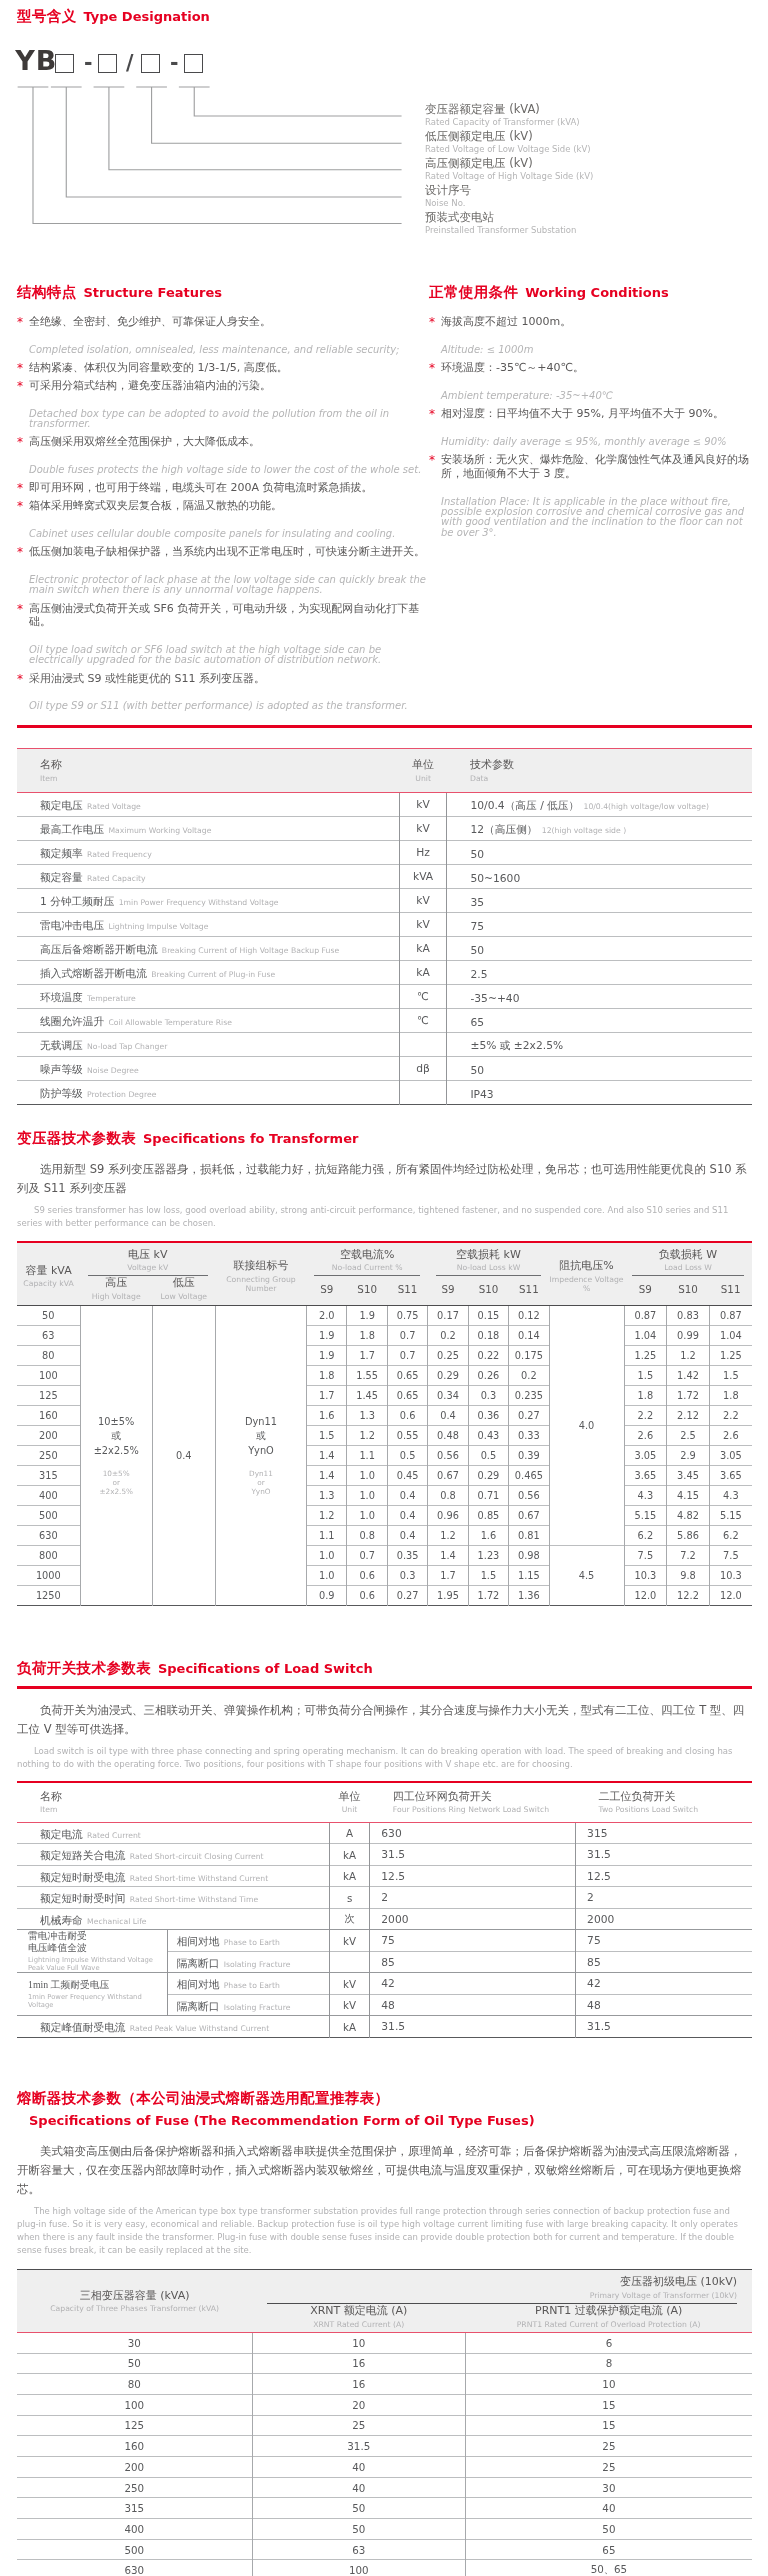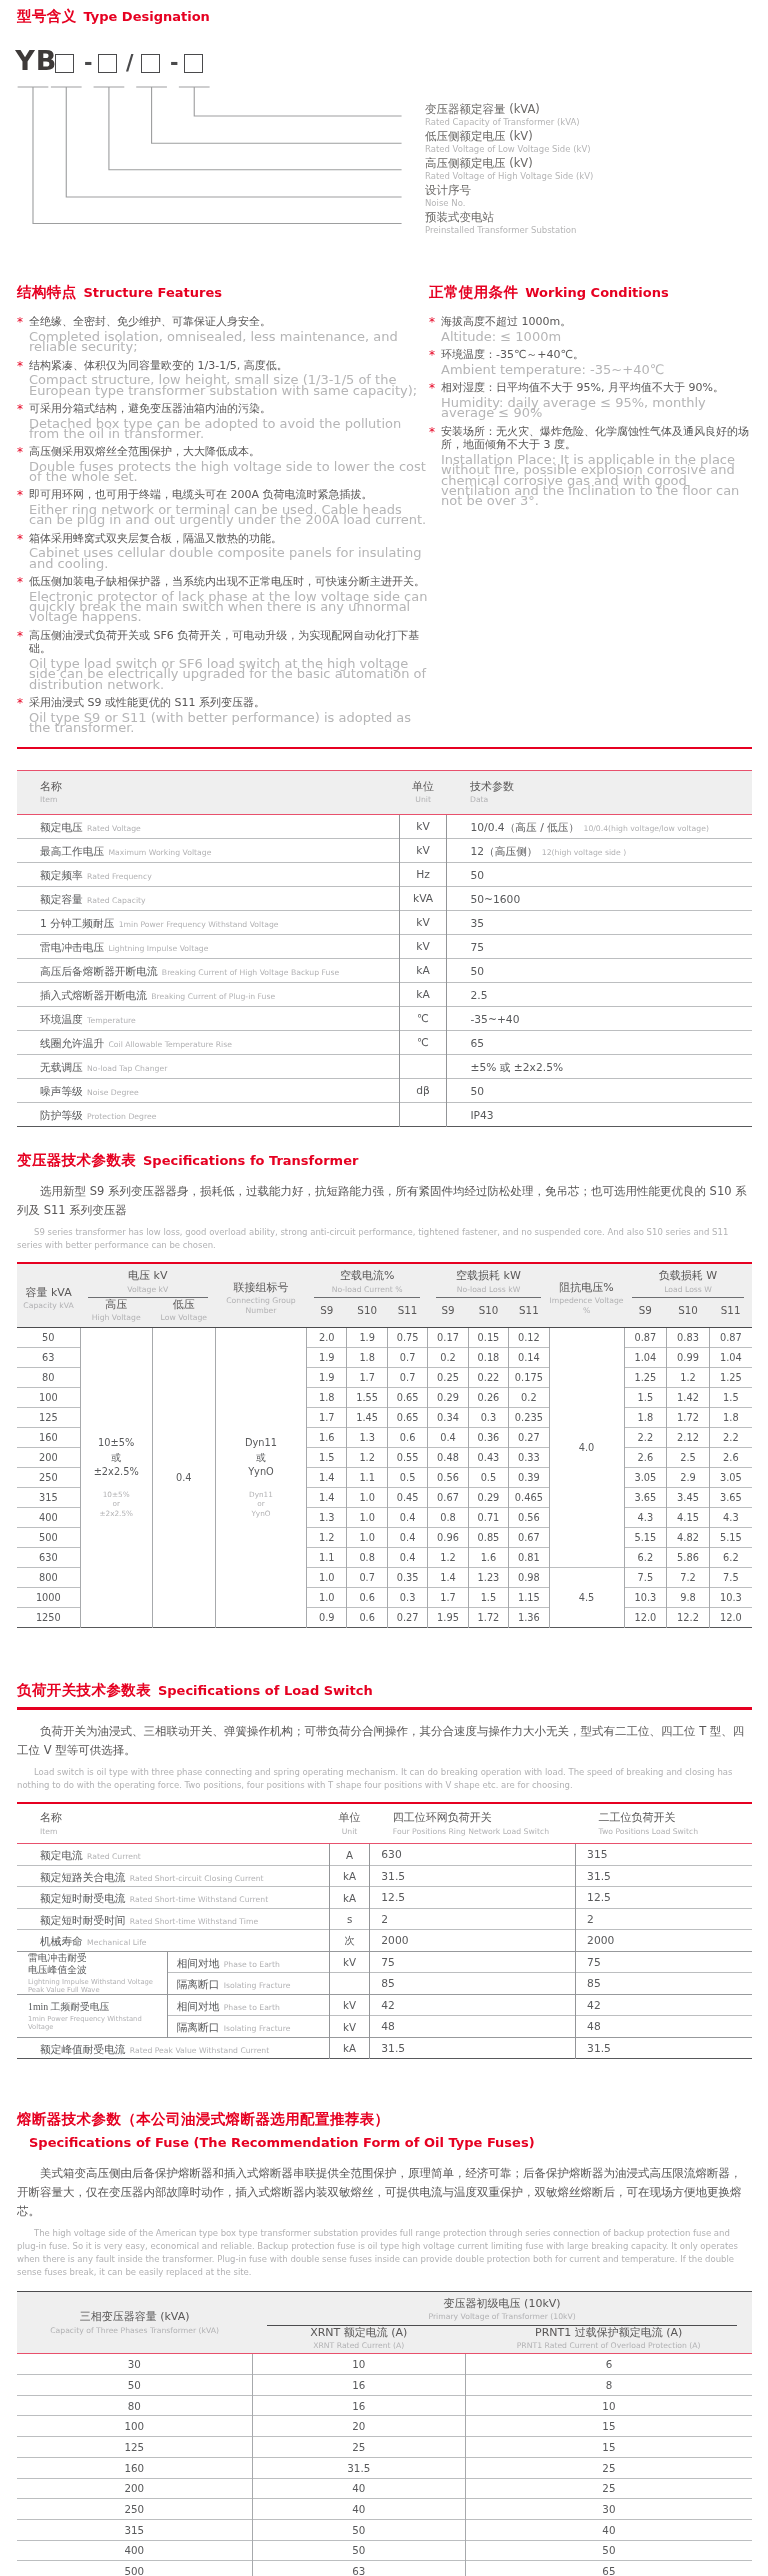--- a/index.html
+++ b/index.html
@@ -24,21 +24,21 @@
   .lab-en{font-size:8.5px;color:#b5b5b6;line-height:10.3px;margin-top:0.9px;}
 
   
   .cols{display:flex;margin-top:22px;align-items:flex-start;}
   .col-left{width:412px;flex:none;}
   .col-right{flex:1;}
   .list{margin-top:13px;}
   .blt{display:flex;margin-bottom:3.4px;}
   .star{color:#e60021;width:12px;flex:none;font-size:12px;line-height:14.5px;}
   .blt-cn{font-size:11px;color:#595757;line-height:13.7px;}
-  .blt-en{font-size:13px;color:#b5b5b6;line-height:10.3px;margin-top:3px;margin-bottom:2.6px;}
+  .blt-en{font-size:10px;color:#b5b5b6;line-height:10.3px;margin-top:16px;margin-bottom:2.6px;font-style:italic;}
 
   
   .intro-cn{font-size:11.5px;color:#595757;line-height:19px;text-indent:2em;margin-top:12px;}
   .intro-en{font-size:8.5px;color:#b2b2b4;line-height:13px;text-indent:2em;margin-top:6px;}
 
   
   table{width:100%;border-collapse:collapse;table-layout:fixed;}
   th,td{padding:0;font-weight:normal;}
   .h-cn{font-size:11px;color:#595757;line-height:13.7px;}
   .h-en{font-size:7.7px;color:#b2b2b4;line-height:9.4px;margin-top:1.7px;}
@@ -81,21 +81,21 @@
   #t3 td.grouplab{padding-left:11px;}
   #t3 tr.thick td{border-top:1.7px solid #97999c;}
   .g-cn{font-size:9.8px;color:#58595b;white-space:pre-line;line-height:12px;font-family:Liberation Serif, serif;}
   .g-en{font-size:6.8px;color:#b2b2b4;white-space:pre-line;line-height:8px;margin-top:1.7px;}
 
   
   #t4{margin-top:12px;border-top:1.7px solid #4d4d4f;border-bottom:1.7px solid #58595b;}
   #t4 thead th{background:#efefef;vertical-align:middle;text-align:center;}
   #t4 thead tr:first-child th{height:27px;}
   #t4 thead tr:last-child th{height:24px;padding-bottom:2.6px;}
-  .grp-dark{margin:0 15px;padding:5.1px 0 3.4px 0;border-bottom:1.7px solid #4d4d4f;}
+  .grp-dark{margin:0 15px;padding:5.1px 0 3.4px 0;border-bottom:1.7px solid #4d4d4f;text-align:right;}
   #t4 tbody td{height:19.7px;text-align:center;vertical-align:middle;font-size:10.3px;color:#58595b;
                border-top:0.9px solid #bcbec0;border-left:0.9px solid #a7a9ac;}
   #t4 tbody td:first-child{border-left:none;}
   #t4 tbody tr:first-child td{border-top:1.7px solid #e8516d;}
 
   .fuse-title .t-en{display:block;margin-left:12px;margin-top:3.4px;}
   .mt-sec3{margin-top:22px;}
   .mt-sec4{margin-top:24px;}
   .mt-sec5{margin-top:53px;}
   .mt-sec6{margin-top:51px;}
@@ -159,42 +159,40 @@
             <span class="star">*</span>
             <div>
               <div class="blt-cn">全绝缘、全密封、免少维护、可靠保证人身安全。</div>
               <div class="blt-en">Completed isolation, omnisealed, less maintenance, and reliable security;</div>
             </div>
           </div>
           <div class="blt">
             <span class="star">*</span>
             <div>
               <div class="blt-cn">结构紧凑、体积仅为同容量欧变的 1/3-1/5, 高度低。</div>
-              <div class="blt-en">Compact structure, low height, small size (1/3-1/5 of the European type transformer substation with same capacity);</div>
             </div>
           </div>
           <div class="blt">
             <span class="star">*</span>
             <div>
               <div class="blt-cn">可采用分箱式结构，避免变压器油箱内油的污染。</div>
               <div class="blt-en">Detached box type can be adopted to avoid the pollution from the oil in transformer.</div>
             </div>
           </div>
           <div class="blt">
             <span class="star">*</span>
             <div>
               <div class="blt-cn">高压侧采用双熔丝全范围保护，大大降低成本。</div>
               <div class="blt-en">Double fuses protects the high voltage side to lower the cost of the whole set.</div>
             </div>
           </div>
           <div class="blt">
             <span class="star">*</span>
             <div>
               <div class="blt-cn">即可用环网，也可用于终端，电缆头可在 200A 负荷电流时紧急插拔。</div>
-              <div class="blt-en">Either ring network or terminal can be used. Cable heads can be plug in and out urgently under the 200A load current.</div>
             </div>
           </div>
           <div class="blt">
             <span class="star">*</span>
             <div>
               <div class="blt-cn">箱体采用蜂窝式双夹层复合板，隔温又散热的功能。</div>
               <div class="blt-en">Cabinet uses cellular double composite panels for insulating and cooling.</div>
             </div>
           </div>
           <div class="blt">

